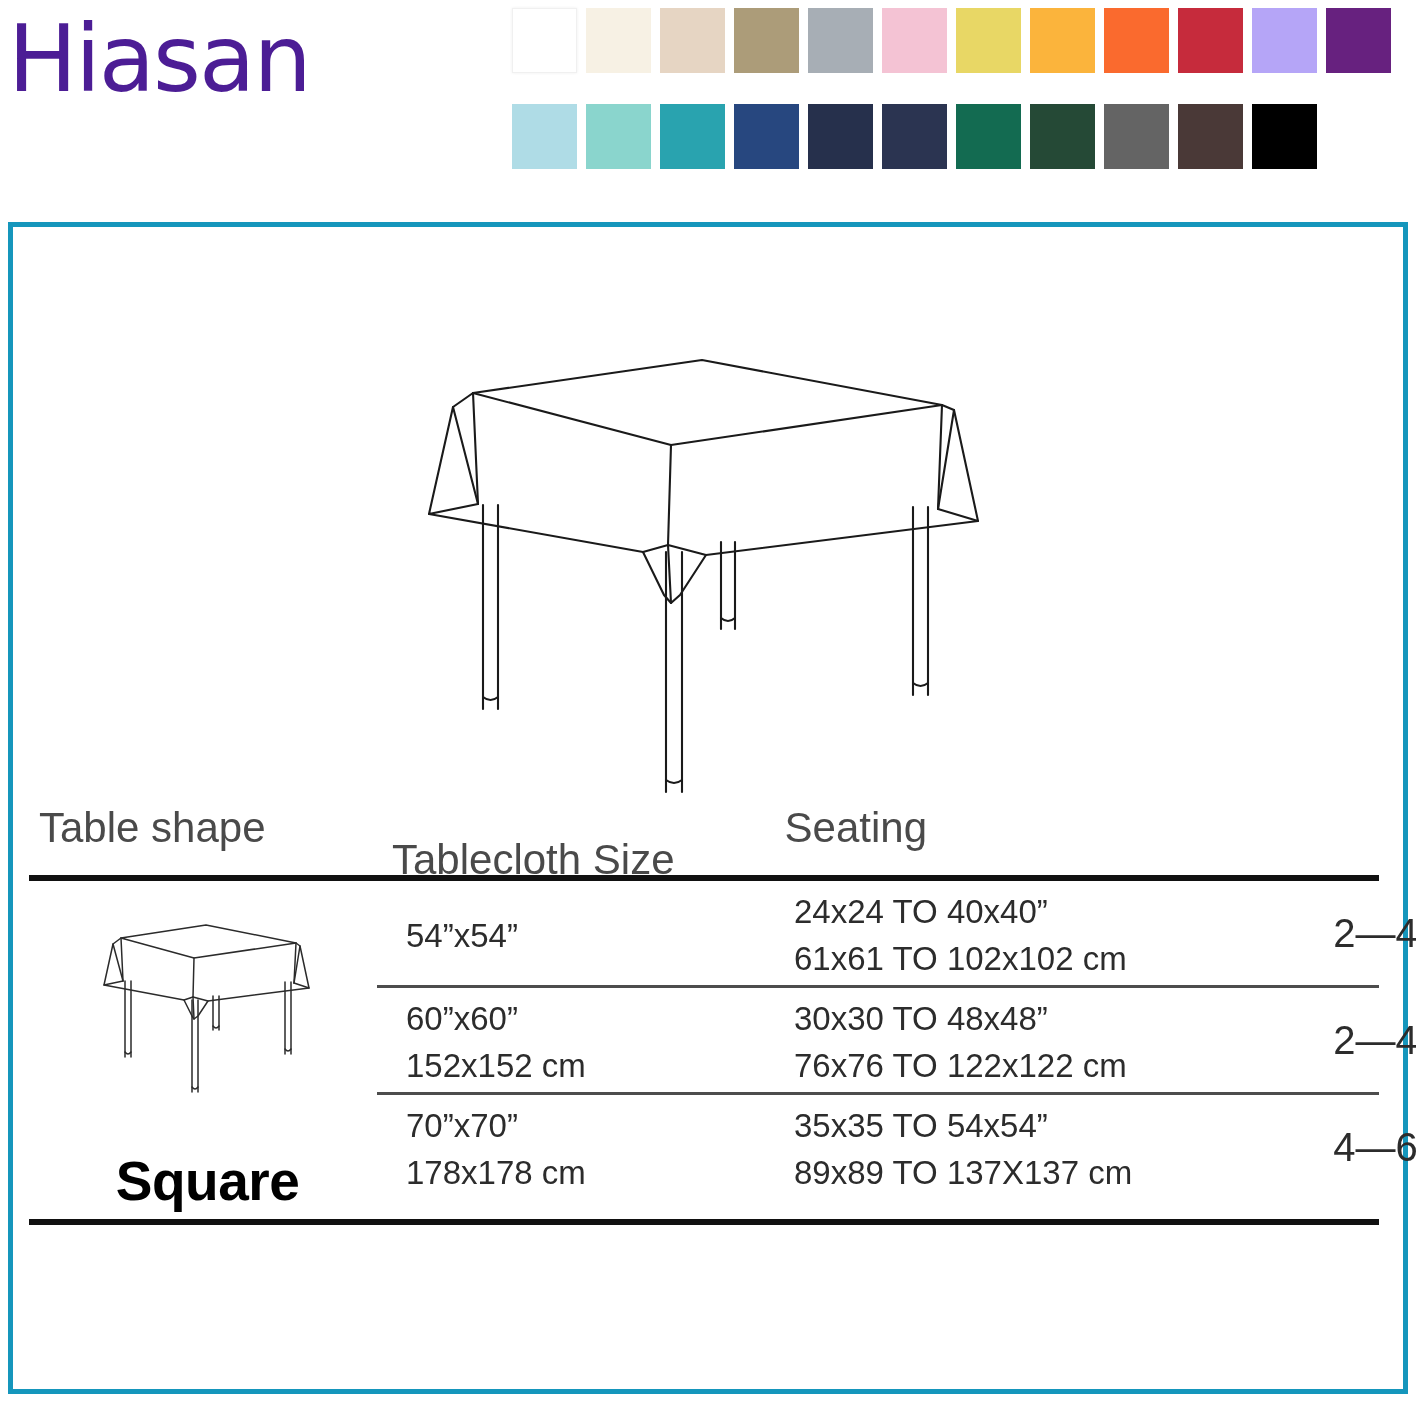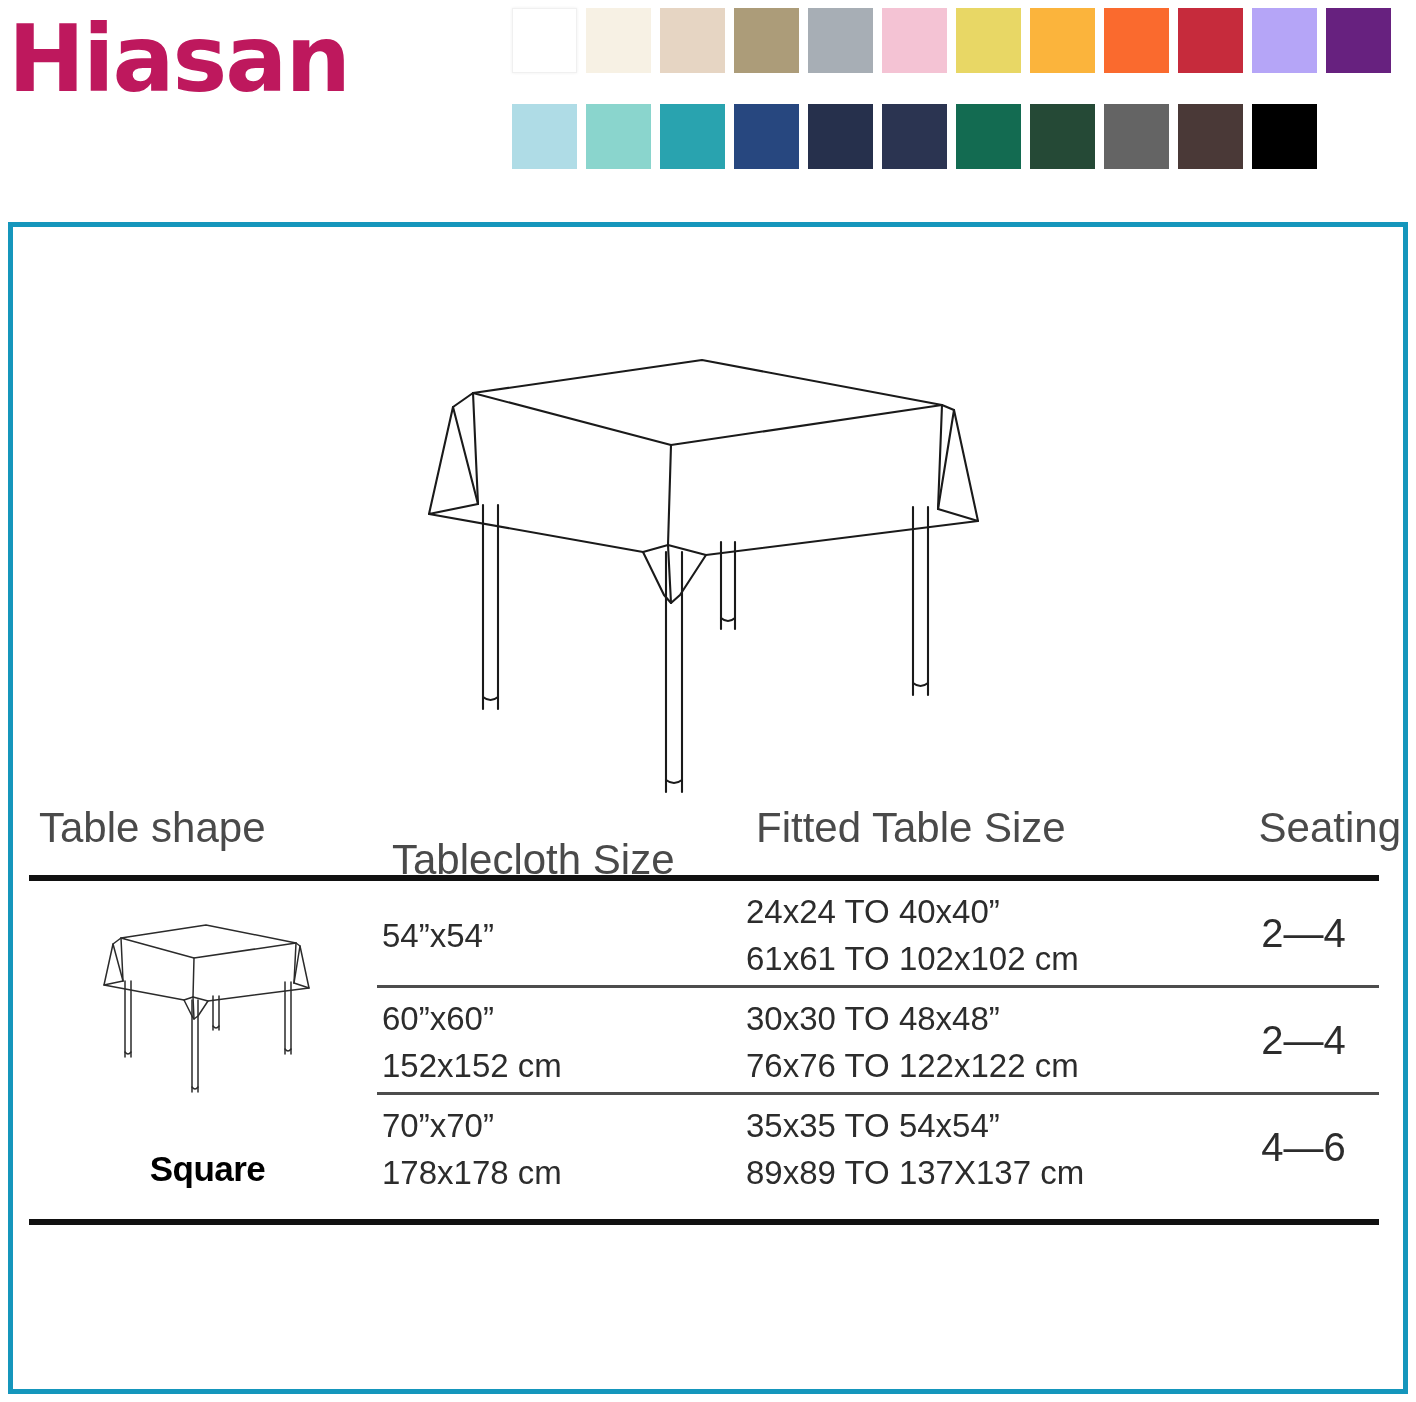--- a/index.html
+++ b/index.html
@@ -20,23 +20,23 @@
     position: absolute;
     left: 0; top: 0;
     width: 1416px;
     height: 190px;
   }
   #brand-logo {
     position: absolute;
     left: 8px;
     top: 14px;
     font-size: 92px;
-    font-weight: 700;
+    font-weight: 400;
     letter-spacing: -2px;
-    color: #be185d;
+    color: #4c1d95;
     line-height: 1;
     font-family: "DejaVu Sans", sans-serif;
     white-space: nowrap;
   }
   #swatch-grid {
     position: absolute;
     left: 512px;
     top: 8px;
     width: 904px;
     display: grid;
@@ -125,20 +125,21 @@
     width: 1002px;
   }
   #bottom-rule {
     margin-top: 20px;
   }
 
   
   .data-row {
     min-height: 104px;
     align-items: center;
+    gap: 24px;
   }
   .size-pair {
     font-size: 33px;
     color: #2c2c2c;
     line-height: 1.42;
     white-space: nowrap;
   }
   .size-pair .line-in { display: block; }
   .size-pair .line-cm { display: block; }
   .cell-cloth  { padding-left: 8px; padding-top: 6px; }
@@ -161,21 +162,21 @@
     display: flex;
     flex-direction: column;
     align-items: center;
     justify-content: flex-start;
   }
   .table-icon {
     width: 215px;
     height: 230px;
   }
   #shape-label {
-    font-size: 35px;
+    font-size: 55px;
     font-weight: 700;
     color: #000000;
     margin-top: 2px;
     letter-spacing: -0.5px;
   }
 </style>
 </head>
 <body>
 
 <div id="top-strip">
@@ -269,21 +270,20 @@
       </svg>
     </div>
     <div id="shape-label">Square</div>
   </div>
 
   <div id="spec-table">
 
     <div id="table-header" class="sheet-row">
       <div class="col-shape col-head" id="head-shape">Table shape</div>
       <div class="col-cloth col-head" id="head-cloth">Tablecloth Size</div>
-      <div class="col-fitted col-head" id="head-fitted">Fitted Table Size</div>
       <div class="col-seating col-head" id="head-seating">Seating</div>
     </div>
 
     <div class="rule-heavy"></div>
 
     <div class="sheet-row data-row">
       <div class="col-shape"></div>
       <div class="col-cloth cell-cloth size-pair">
         <span class="line-in">54”x54”</span>
       </div>

